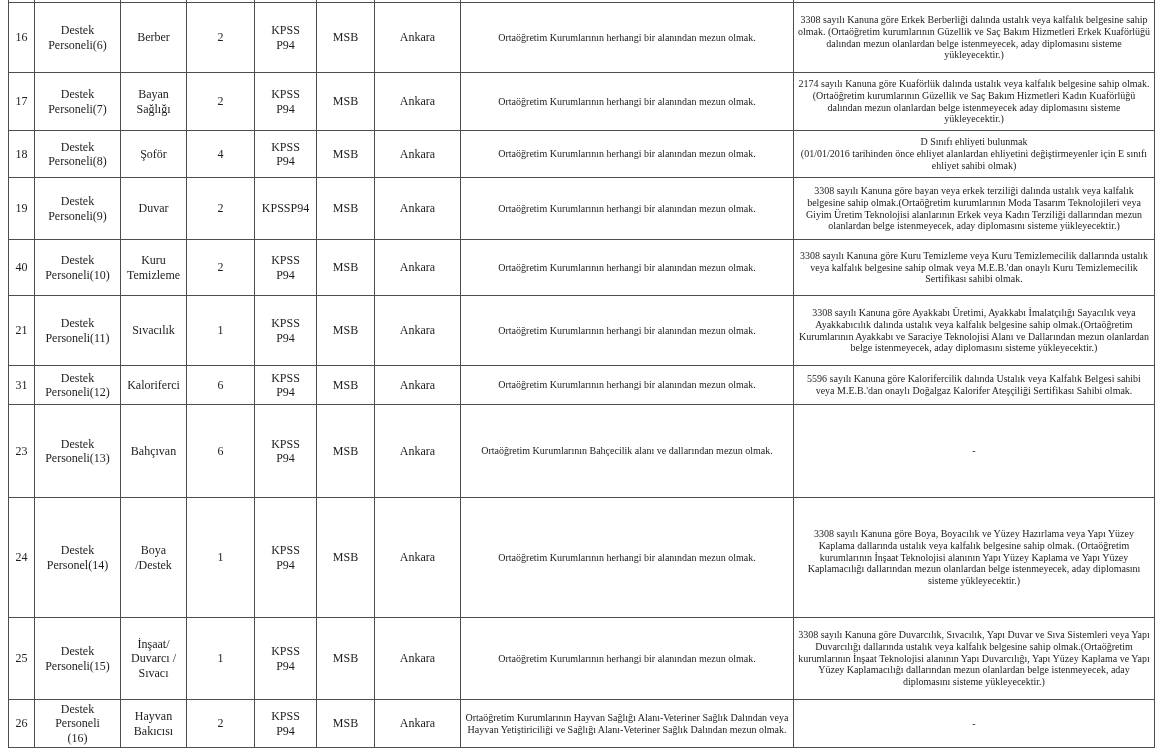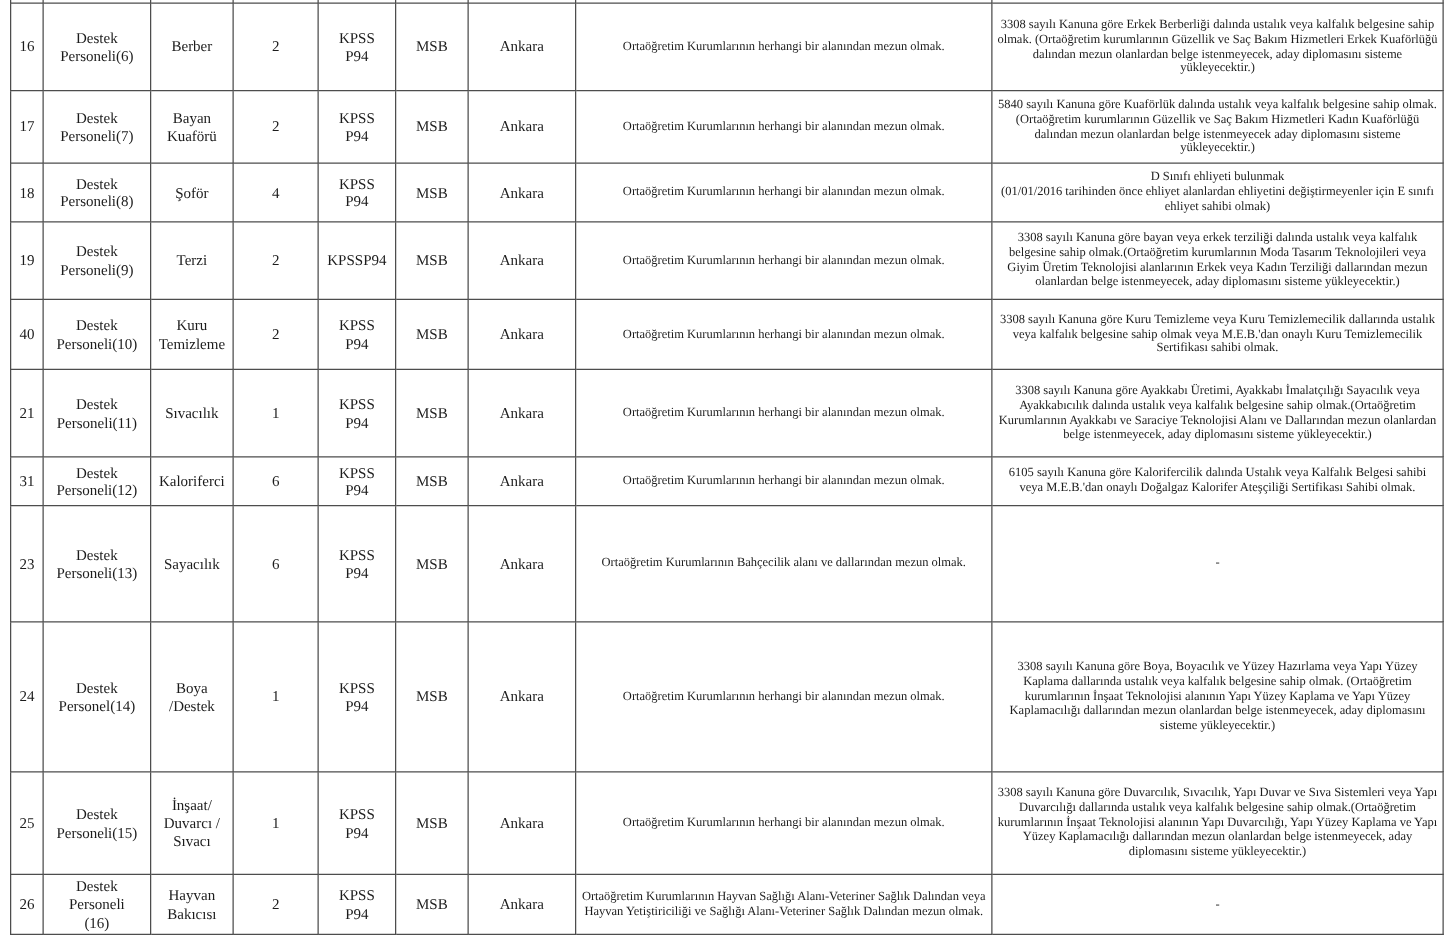--- a/index.html
+++ b/index.html
@@ -70,28 +70,28 @@
         <td class="c">Ankara</td>
         <td class="d">Ortaöğretim Kurumlarının herhangi bir alanından mezun olmak.</td>
         <td class="d">3308 sayılı Kanuna göre Erkek Berberliği dalında ustalık veya kalfalık belgesine sahip olmak. (Ortaöğretim kurumlarının Güzellik ve Saç Bakım Hizmetleri Erkek Kuaförlüğü dalından mezun olanlardan belge istenmeyecek, aday diplomasını sisteme yükleyecektir.)</td>
       </tr>
 
       <tr style="height:58px">
         <td class="c">17</td>
         <td class="c">Destek
 Personeli(7)</td>
         <td class="c">Bayan
-Kuaförü</td>
-        <td class="c">2</td>
-        <td class="c">KPSS
-P94</td>
-        <td class="c">MSB</td>
-        <td class="c">Ankara</td>
-        <td class="d">Ortaöğretim Kurumlarının herhangi bir alanından mezun olmak.</td>
-        <td class="d">5840 sayılı Kanuna göre Kuaförlük dalında ustalık veya kalfalık belgesine sahip olmak. (Ortaöğretim kurumlarının Güzellik ve Saç Bakım Hizmetleri Kadın Kuaförlüğü dalından mezun olanlardan belge istenmeyecek aday diplomasını sisteme yükleyecektir.)</td>
+Sağlığı</td>
+        <td class="c">2</td>
+        <td class="c">KPSS
+P94</td>
+        <td class="c">MSB</td>
+        <td class="c">Ankara</td>
+        <td class="d">Ortaöğretim Kurumlarının herhangi bir alanından mezun olmak.</td>
+        <td class="d">2174 sayılı Kanuna göre Kuaförlük dalında ustalık veya kalfalık belgesine sahip olmak. (Ortaöğretim kurumlarının Güzellik ve Saç Bakım Hizmetleri Kadın Kuaförlüğü dalından mezun olanlardan belge istenmeyecek aday diplomasını sisteme yükleyecektir.)</td>
       </tr>
 
       <tr style="height:47px">
         <td class="c">18</td>
         <td class="c">Destek
 Personeli(8)</td>
         <td class="c">Şoför</td>
         <td class="c">4</td>
         <td class="c">KPSS
 P94</td>
@@ -99,21 +99,21 @@
         <td class="c">Ankara</td>
         <td class="d">Ortaöğretim Kurumlarının herhangi bir alanından mezun olmak.</td>
         <td class="d">D Sınıfı ehliyeti bulunmak
 (01/01/2016 tarihinden önce ehliyet alanlardan ehliyetini değiştirmeyenler için E sınıfı ehliyet sahibi olmak)</td>
       </tr>
 
       <tr style="height:62px">
         <td class="c">19</td>
         <td class="c">Destek
 Personeli(9)</td>
-        <td class="c">Terzi</td>
+        <td class="c">Duvar</td>
         <td class="c">2</td>
         <td class="c">KPSSP94</td>
         <td class="c">MSB</td>
         <td class="c">Ankara</td>
         <td class="d">Ortaöğretim Kurumlarının herhangi bir alanından mezun olmak.</td>
         <td class="d">3308 sayılı Kanuna göre bayan veya erkek terziliği dalında ustalık veya kalfalık belgesine sahip olmak.(Ortaöğretim kurumlarının Moda Tasarım Teknolojileri veya Giyim Üretim Teknolojisi alanlarının Erkek veya Kadın Terziliği dallarından mezun olanlardan belge istenmeyecek, aday diplomasını sisteme yükleyecektir.)</td>
       </tr>
 
       <tr style="height:56px">
         <td class="c">40</td>
@@ -148,28 +148,28 @@
         <td class="c">31</td>
         <td class="c">Destek
 Personeli(12)</td>
         <td class="c">Kaloriferci</td>
         <td class="c">6</td>
         <td class="c">KPSS
 P94</td>
         <td class="c">MSB</td>
         <td class="c">Ankara</td>
         <td class="d">Ortaöğretim Kurumlarının herhangi bir alanından mezun olmak.</td>
-        <td class="d">6105 sayılı Kanuna göre Kalorifercilik dalında Ustalık veya Kalfalık Belgesi sahibi veya M.E.B.'dan onaylı Doğalgaz Kalorifer Ateşçiliği Sertifikası Sahibi olmak.</td>
+        <td class="d">5596 sayılı Kanuna göre Kalorifercilik dalında Ustalık veya Kalfalık Belgesi sahibi veya M.E.B.'dan onaylı Doğalgaz Kalorifer Ateşçiliği Sertifikası Sahibi olmak.</td>
       </tr>
 
       <tr style="height:93px">
         <td class="c">23</td>
         <td class="c">Destek
 Personeli(13)</td>
-        <td class="c">Sayacılık</td>
+        <td class="c">Bahçıvan</td>
         <td class="c">6</td>
         <td class="c">KPSS
 P94</td>
         <td class="c">MSB</td>
         <td class="c">Ankara</td>
         <td class="d">Ortaöğretim Kurumlarının Bahçecilik alanı ve dallarından mezun olmak.</td>
         <td class="d">-</td>
       </tr>
 
       <tr style="height:120px">

